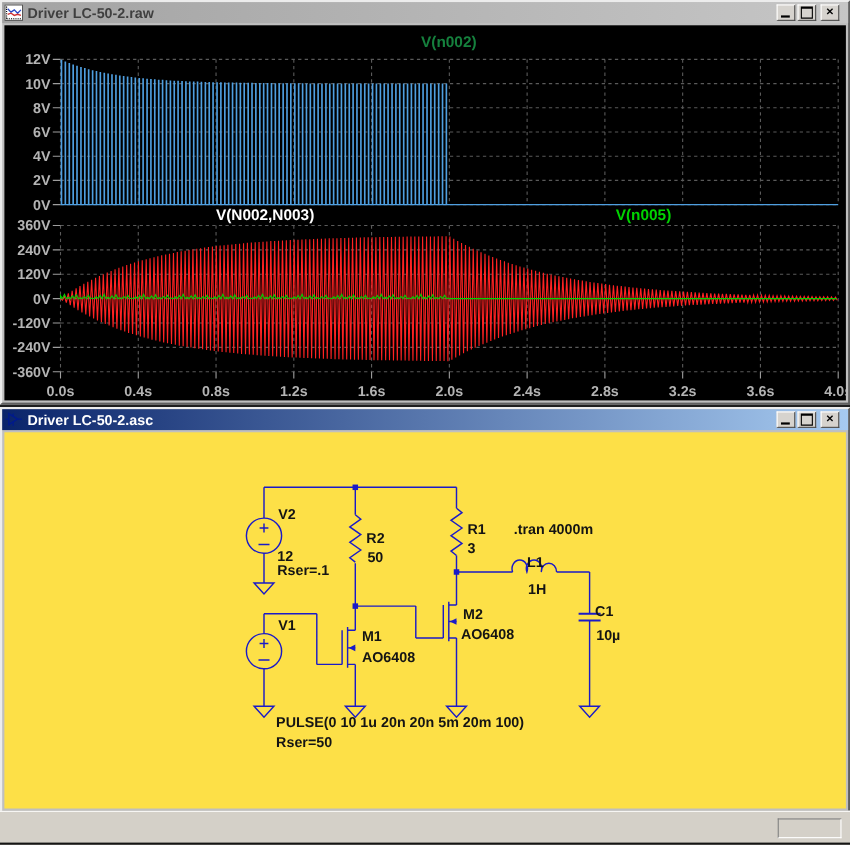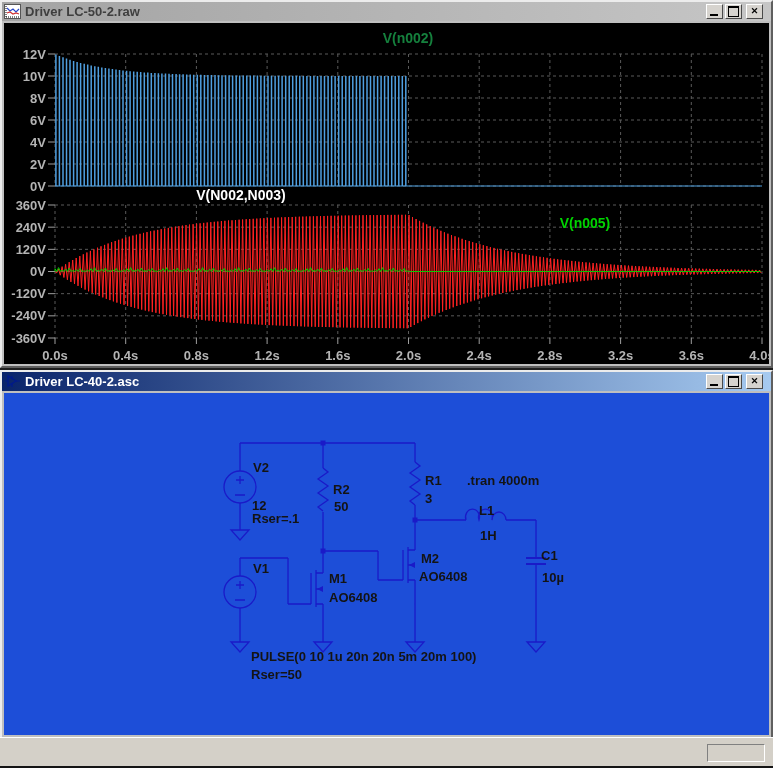--- a/index.html
+++ b/index.html
@@ -23,21 +23,21 @@
   .glyph-x{font-size:9px;font-weight:bold;color:#000;line-height:1;}
   
   .win-raw{top:0;height:364px;}
   .plot-client{position:absolute;left:2px;top:21px;right:2px;bottom:2px;background:#000;overflow:hidden;}
   .ptitle{position:absolute;font-size:14px;font-weight:bold;transform:translateX(-50%);white-space:nowrap;}
   .grid{stroke:#5a5a5a;stroke-width:1;stroke-dasharray:3,3;}
   .tick{stroke:#9e9e9e;stroke-width:1;}
   .ylab,.xlab{fill:#b4b4b4;font:bold 13px "Liberation Sans",sans-serif;}
   
   .win-asc{top:370px;height:365px;}
-  .schem-client{position:absolute;left:2px;top:21px;right:2px;bottom:2px;background:#1d4ed8;overflow:hidden;}
+  .schem-client{position:absolute;left:2px;top:21px;right:2px;bottom:2px;background:#fde047;overflow:hidden;}
   .swire{stroke:#1a1ac8;stroke-width:1.3;fill:none;}
   .splate{stroke:#1a1ac8;stroke-width:1.8;fill:none;}
   .sjunc{fill:#1a1ac8;}
   .slabel{fill:#141414;font:bold 13px "Liberation Sans",sans-serif;}
   
   .statusbar{position:absolute;left:0;right:0;top:737px;height:28px;background:#d4d0c8;
              border-top:1px solid #ffffff;border-bottom:3px solid #141414;}
   .grip-box{position:absolute;right:8px;top:6px;width:56px;height:16px;
             border:1px solid;border-color:#808080 #ffffff #ffffff #808080;}
 </style>
@@ -157,33 +157,33 @@
           <text x="616.6" y="337" class="xlab" text-anchor="middle">3.2s</text>
           <text x="687.3" y="337" class="xlab" text-anchor="middle">3.6s</text>
           <text x="758" y="337" class="xlab" text-anchor="middle">4.0s</text>
           <line x1="51" y1="163" x2="758" y2="163" stroke="#4f9fe0" stroke-width="1.2"></line>
           <path d="M51.9,163.0L51.9,31.4M55.4,163.0L55.4,32.9M59.0,163.0L59.0,34.3M62.5,163.0L62.5,35.6M66.0,163.0L66.0,36.8M69.6,163.0L69.6,37.9M73.1,163.0L73.1,38.9M76.6,163.0L76.6,39.9M80.2,163.0L80.2,40.8M83.7,163.0L83.7,41.6M87.2,163.0L87.2,42.4M90.8,163.0L90.8,43.2M94.3,163.0L94.3,43.8M97.8,163.0L97.8,44.5M101.4,163.0L101.4,45.0M104.9,163.0L104.9,45.6M108.4,163.0L108.4,46.1M112.0,163.0L112.0,46.6M115.5,163.0L115.5,47.0M119.0,163.0L119.0,47.4M122.6,163.0L122.6,47.8M126.1,163.0L126.1,48.2M129.7,163.0L129.7,48.5M133.2,163.0L133.2,48.8M136.7,163.0L136.7,49.1M140.3,163.0L140.3,49.4M143.8,163.0L143.8,49.6M147.3,163.0L147.3,49.9M150.9,163.0L150.9,50.1M154.4,163.0L154.4,50.3M157.9,163.0L157.9,50.5M161.5,163.0L161.5,50.6M165.0,163.0L165.0,50.8M168.5,163.0L168.5,51.0M172.1,163.0L172.1,51.1M175.6,163.0L175.6,51.2M179.1,163.0L179.1,51.3M182.7,163.0L182.7,51.5M186.2,163.0L186.2,51.6M189.7,163.0L189.7,51.7M193.3,163.0L193.3,51.8M196.8,163.0L196.8,51.8M200.4,163.0L200.4,51.9M203.9,163.0L203.9,52.0M207.4,163.0L207.4,52.1M211.0,163.0L211.0,52.1M214.5,163.0L214.5,52.2M218.0,163.0L218.0,52.2M221.6,163.0L221.6,52.3M225.1,163.0L225.1,52.3M228.6,163.0L228.6,52.4M232.2,163.0L232.2,52.4M235.7,163.0L235.7,52.5M239.2,163.0L239.2,52.5M242.8,163.0L242.8,52.5M246.3,163.0L246.3,52.6M249.8,163.0L249.8,52.6M253.4,163.0L253.4,52.6M256.9,163.0L256.9,52.7M260.4,163.0L260.4,52.7M264.0,163.0L264.0,52.7M267.5,163.0L267.5,52.7M271.1,163.0L271.1,52.7M274.6,163.0L274.6,52.8M278.1,163.0L278.1,52.8M281.7,163.0L281.7,52.8M285.2,163.0L285.2,52.8M288.7,163.0L288.7,52.8M292.3,163.0L292.3,52.8M295.8,163.0L295.8,52.8M299.3,163.0L299.3,52.9M302.9,163.0L302.9,52.9M306.4,163.0L306.4,52.9M309.9,163.0L309.9,52.9M313.5,163.0L313.5,52.9M317.0,163.0L317.0,52.9M320.5,163.0L320.5,52.9M324.1,163.0L324.1,52.9M327.6,163.0L327.6,52.9M331.1,163.0L331.1,52.9M334.7,163.0L334.7,52.9M338.2,163.0L338.2,52.9M341.8,163.0L341.8,52.9M345.3,163.0L345.3,52.9M348.8,163.0L348.8,52.9M352.4,163.0L352.4,53.0M355.9,163.0L355.9,53.0M359.4,163.0L359.4,53.0M363.0,163.0L363.0,53.0M366.5,163.0L366.5,53.0M370.0,163.0L370.0,53.0M373.6,163.0L373.6,53.0M377.1,163.0L377.1,53.0M380.6,163.0L380.6,53.0M384.2,163.0L384.2,53.0M387.7,163.0L387.7,53.0M391.2,163.0L391.2,53.0M394.8,163.0L394.8,53.0M398.3,163.0L398.3,53.0M401.8,163.0L401.8,53.0" stroke="#4f9fe0" stroke-width="1.5" fill="none"></path>
           <path d="M51,248.5L51.0,248.5L52.8,249.8L54.5,246.0L56.3,252.2L58.1,243.6L59.9,254.5L61.6,241.3L63.4,256.8L65.2,239.1L66.9,258.9L68.7,237.0L70.5,261.0L72.2,235.0L74.0,262.9L75.8,233.1L77.5,264.8L79.3,231.3L81.1,266.6L82.9,229.5L84.6,268.3L86.4,227.9L88.2,269.9L89.9,226.3L91.7,271.5L93.5,224.7L95.2,273.0L97.0,223.3L98.8,274.4L100.6,221.9L102.3,275.8L104.1,220.5L105.9,277.1L107.6,219.2L109.4,278.4L111.2,218.0L112.9,279.6L114.7,216.8L116.5,280.7L118.3,215.7L120.0,281.8L121.8,214.6L123.6,282.9L125.3,213.6L127.1,283.9L128.9,212.6L130.6,284.8L132.4,211.7L134.2,285.8L136.0,210.8L137.7,286.6L139.5,209.9L141.3,287.5L143.0,209.1L144.8,288.3L146.6,208.3L148.3,289.1L150.1,207.6L151.9,289.8L153.7,206.9L155.4,290.5L157.2,206.2L159.0,291.2L160.7,205.5L162.5,291.8L164.3,204.9L166.1,292.4L167.8,204.3L169.6,293.0L171.4,203.7L173.1,293.6L174.9,203.2L176.7,294.1L178.4,202.6L180.2,294.6L182.0,202.1L183.8,295.1L185.5,201.6L187.3,295.6L189.1,201.2L190.8,296.0L192.6,200.7L194.4,296.5L196.1,200.3L197.9,296.9L199.7,199.9L201.5,297.3L203.2,199.5L205.0,297.7L206.8,199.2L208.5,298.0L210.3,198.8L212.1,298.4L213.8,198.5L215.6,298.7L217.4,198.1L219.2,299.0L220.9,197.8L222.7,299.3L224.5,197.5L226.2,299.6L228.0,197.3L229.8,299.9L231.5,197.0L233.3,300.1L235.1,196.7L236.9,300.4L238.6,196.5L240.4,300.6L242.2,196.2L243.9,300.9L245.7,196.0L247.5,301.1L249.2,195.8L251.0,301.3L252.8,195.6L254.6,301.5L256.3,195.4L258.1,301.7L259.9,195.2L261.6,301.9L263.4,195.0L265.2,302.1L266.9,194.9L268.7,302.2L270.5,194.7L272.3,302.4L274.0,194.5L275.8,302.5L277.6,194.4L279.3,302.7L281.1,194.2L282.9,302.8L284.6,194.1L286.4,303.0L288.2,194.0L290.0,303.1L291.7,193.8L293.5,303.2L295.3,193.7L297.0,303.3L298.8,193.6L300.6,303.5L302.3,193.5L304.1,303.6L305.9,193.4L307.7,303.7L309.4,193.3L311.2,303.8L313.0,193.2L314.7,303.9L316.5,193.1L318.3,304.0L320.0,193.0L321.8,304.0L323.6,192.9L325.3,304.1L327.1,192.8L328.9,304.2L330.7,192.8L332.4,304.3L334.2,192.7L336.0,304.4L337.7,192.6L339.5,304.4L341.3,192.5L343.0,304.5L344.8,192.5L346.6,304.6L348.4,192.4L350.1,304.6L351.9,192.4L353.7,304.7L355.4,192.3L357.2,304.7L359.0,192.2L360.7,304.8L362.5,192.2L364.3,304.8L366.1,192.1L367.8,304.9L369.6,192.1L371.4,304.9L373.1,192.1L374.9,305.0L376.7,192.0L378.4,305.0L380.2,192.0L382.0,305.1L383.8,191.9L385.5,305.1L387.3,191.9L389.1,305.1L390.8,191.9L392.6,305.2L394.4,191.8L396.1,305.2L397.9,191.8L399.7,305.2L401.5,191.8L403.2,305.3L405.0,192.0L406.8,304.0L408.5,194.0L410.3,302.0L412.1,196.0L413.8,300.1L415.6,197.9L417.4,298.2L419.2,199.7L420.9,296.4L422.7,201.4L424.5,294.7L426.2,203.1L428.0,293.1L429.8,204.7L431.5,291.5L433.3,206.3L435.1,289.9L436.9,207.8L438.6,288.5L440.4,209.3L442.2,287.0L443.9,210.7L445.7,285.7L447.5,212.0L449.2,284.3L451.0,213.3L452.8,283.0L454.6,214.6L456.3,281.8L458.1,215.8L459.9,280.6L461.6,217.0L463.4,279.5L465.2,218.1L466.9,278.4L468.7,219.2L470.5,277.3L472.3,220.2L474.0,276.3L475.8,221.2L477.6,275.3L479.3,222.2L481.1,274.3L482.9,223.1L484.6,273.4L486.4,224.1L488.2,272.5L490.0,224.9L491.7,271.6L493.5,225.8L495.3,270.8L497.0,226.6L498.8,270.0L500.6,227.4L502.3,269.2L504.1,228.1L505.9,268.5L507.7,228.9L509.4,267.8L511.2,229.6L513.0,267.1L514.7,230.2L516.5,266.4L518.3,230.9L520.0,265.8L521.8,231.5L523.6,265.2L525.4,232.1L527.1,264.6L528.9,232.7L530.7,264.0L532.4,233.3L534.2,263.5L536.0,233.8L537.7,262.9L539.5,234.3L541.3,262.4L543.1,234.8L544.8,261.9L546.6,235.3L548.4,261.4L550.1,235.8L551.9,261.0L553.7,236.3L555.4,260.5L557.2,236.7L559.0,260.1L560.8,237.1L562.5,259.7L564.3,237.5L566.1,259.3L567.8,237.9L569.6,258.9L571.4,238.3L573.1,258.5L574.9,238.7L576.7,258.2L578.5,239.0L580.2,257.8L582.0,239.4L583.8,257.5L585.5,239.7L587.3,257.2L589.1,240.0L590.8,256.8L592.6,240.3L594.4,256.6L596.2,240.6L597.9,256.3L599.7,240.9L601.5,256.0L603.2,241.2L605.0,255.7L606.8,241.4L608.5,255.5L610.3,241.7L612.1,255.2L613.9,241.9L615.6,255.0L617.4,242.1L619.2,254.7L620.9,242.4L622.7,254.5L624.5,242.6L626.2,254.3L628.0,242.8L629.8,254.1L631.6,243.0L633.3,253.9L635.1,243.2L636.9,253.7L638.6,243.4L640.4,253.5L642.2,243.6L643.9,253.3L645.7,243.8L647.5,253.2L649.3,243.9L651.0,253.0L652.8,244.1L654.6,252.8L656.3,244.2L658.1,252.7L659.9,244.4L661.6,252.5L663.4,244.5L665.2,252.4L667.0,244.7L668.7,252.2L670.5,244.8L672.3,252.1L674.0,245.0L675.8,252.0L677.6,245.1L679.3,251.9L681.1,245.2L682.9,251.7L684.7,245.3L686.4,251.6L688.2,245.4L690.0,251.5L691.7,245.5L693.5,251.4L695.3,245.6L697.0,251.3L698.8,245.8L700.6,251.2L702.4,245.8L704.1,251.1L705.9,245.9L707.7,251.0L709.4,246.0L711.2,250.9L713.0,246.1L714.7,250.8L716.5,246.2L718.3,250.8L720.1,246.3L721.8,250.7L723.6,246.4L725.4,250.6L727.1,246.4L728.9,250.5L730.7,246.5L732.4,250.4L734.2,246.6L736.0,250.4L737.8,246.7L739.5,250.3L741.3,246.7L743.1,250.2L744.8,246.8L746.6,250.2L748.4,246.8L750.1,250.1L751.9,246.9L753.7,250.1L755.5,247.0L757.2,250.0" stroke="#ff2222" stroke-width="1" fill="none"></path>
           <path d="M51,248.5L51.0,245.7L52.8,248.5L54.6,244.6L56.4,248.5L58.2,247.2L60.0,248.5L61.8,246.1L63.6,248.5L65.4,245.0L67.2,248.5L69.0,247.6L70.8,248.5L72.6,246.5L74.4,248.5L76.2,245.4L78.0,248.5L79.8,247.9L81.6,248.5L83.4,246.8L85.2,248.5L87.0,245.7L88.8,248.5L90.6,244.6L92.4,248.5L94.2,247.2L96.0,248.5L97.8,246.1L99.6,248.5L101.4,245.0L103.2,248.5L105.0,247.6L106.8,248.5L108.6,246.5L110.4,248.5L112.2,245.4L114.0,248.5L115.8,247.9L117.6,248.5L119.4,246.8L121.2,248.5L123.0,245.7L124.8,248.5L126.6,244.6L128.4,248.5L130.2,247.2L132.0,248.5L133.8,246.1L135.6,248.5L137.4,245.0L139.2,248.5L141.0,247.6L142.8,248.5L144.6,246.5L146.4,248.5L148.2,245.4L150.0,248.5L151.8,247.9L153.6,248.5L155.4,246.8L157.2,248.5L159.0,245.7L160.8,248.5L162.6,244.6L164.4,248.5L166.2,247.2L168.0,248.5L169.8,246.1L171.6,248.5L173.4,245.0L175.2,248.5L177.0,247.6L178.8,248.5L180.6,246.5L182.4,248.5L184.2,245.4L186.0,248.5L187.8,247.9L189.6,248.5L191.4,246.8L193.2,248.5L195.0,245.7L196.8,248.5L198.6,244.6L200.4,248.5L202.2,247.2L204.0,248.5L205.8,246.1L207.6,248.5L209.4,245.0L211.2,248.5L213.0,247.6L214.8,248.5L216.6,246.5L218.4,248.5L220.2,245.4L222.0,248.5L223.8,247.9L225.6,248.5L227.4,246.8L229.2,248.5L231.0,245.7L232.8,248.5L234.6,244.6L236.4,248.5L238.2,247.2L240.0,248.5L241.8,246.1L243.6,248.5L245.4,245.0L247.2,248.5L249.0,247.6L250.8,248.5L252.6,246.5L254.4,248.5L256.2,245.4L258.0,248.5L259.8,247.9L261.6,248.5L263.4,246.8L265.2,248.5L267.0,245.7L268.8,248.5L270.6,244.6L272.4,248.5L274.2,247.2L276.0,248.5L277.8,246.1L279.6,248.5L281.4,245.0L283.2,248.5L285.0,247.6L286.8,248.5L288.6,246.5L290.4,248.5L292.2,245.4L294.0,248.5L295.8,247.9L297.6,248.5L299.4,246.8L301.2,248.5L303.0,245.7L304.8,248.5L306.6,244.6L308.4,248.5L310.2,247.2L312.0,248.5L313.8,246.1L315.6,248.5L317.4,245.0L319.2,248.5L321.0,247.6L322.8,248.5L324.6,246.5L326.4,248.5L328.2,245.4L330.0,248.5L331.8,247.9L333.6,248.5L335.4,246.8L337.2,248.5L339.0,245.7L340.8,248.5L342.6,244.6L344.4,248.5L346.2,247.2L348.0,248.5L349.8,246.1L351.6,248.5L353.4,245.0L355.2,248.5L357.0,247.6L358.8,248.5L360.6,246.5L362.4,248.5L364.2,245.4L366.0,248.5L367.8,247.9L369.6,248.5L371.4,246.8L373.2,248.5L375.0,245.7L376.8,248.5L378.6,244.6L380.4,248.5L382.2,247.2L384.0,248.5L385.8,246.1L387.6,248.5L389.4,245.0L391.2,248.5L393.0,247.6L394.8,248.5L396.6,246.5L398.4,248.5L400.2,245.4L402.0,248.5L403.8,247.9L405.6,248.5L407.4,248.5L409.2,248.5L411.0,248.5L412.8,248.5L414.6,248.5L416.4,248.5L418.2,248.5L420.0,248.5L421.8,248.5L423.6,248.5L425.4,248.5L427.2,248.5L429.0,248.5L430.8,248.5L432.6,248.5L434.4,248.5L436.2,248.5L438.0,248.5L439.8,248.5L441.6,248.5L443.4,248.5L445.2,248.5L447.0,248.5L448.8,248.5L450.6,248.5L452.4,248.5L454.2,248.5L456.0,248.5L457.8,248.5L459.6,248.5L461.4,248.5L463.2,248.5L465.0,248.5L466.8,248.5L468.6,248.5L470.4,248.5L472.2,248.5L474.0,248.5L475.8,248.5L477.6,248.5L479.4,248.5L481.2,248.5L483.0,248.5L484.8,248.5L486.6,248.5L488.4,248.5L490.2,248.5L492.0,248.5L493.8,248.5L495.6,248.5L497.4,248.5L499.2,248.5L501.0,248.5L502.8,248.5L504.6,248.5L506.4,248.5L508.2,248.5L510.0,248.5L511.8,248.5L513.6,248.5L515.4,248.5L517.2,248.5L519.0,248.5L520.8,248.5L522.6,248.5L524.4,248.5L526.2,248.5L528.0,248.5L529.8,248.5L531.6,248.5L533.4,248.5L535.2,248.5L537.0,248.5L538.8,248.5L540.6,248.5L542.4,248.5L544.2,248.5L546.0,248.5L547.8,248.5L549.6,248.5L551.4,248.5L553.2,248.5L555.0,248.5L556.8,248.5L558.6,248.5L560.4,248.5L562.2,248.5L564.0,248.5L565.8,248.5L567.6,248.5L569.4,248.5L571.2,248.5L573.0,248.5L574.8,248.5L576.6,248.5L578.4,248.5L580.2,248.5L582.0,248.5L583.8,248.5L585.6,248.5L587.4,248.5L589.2,248.5L591.0,248.5L592.8,248.5L594.6,248.5L596.4,248.5L598.2,248.5L600.0,248.5L601.8,248.5L603.6,248.5L605.4,248.5L607.2,248.5L609.0,248.5L610.8,248.5L612.6,248.5L614.4,248.5L616.2,248.5L618.0,248.5L619.8,248.5L621.6,248.5L623.4,248.5L625.2,248.5L627.0,248.5L628.8,248.5L630.6,248.5L632.4,248.5L634.2,248.5L636.0,248.5L637.8,248.5L639.6,248.5L641.4,248.5L643.2,248.5L645.0,248.5L646.8,248.5L648.6,248.5L650.4,248.5L652.2,248.5L654.0,248.5L655.8,248.5L657.6,248.5L659.4,248.5L661.2,248.5L663.0,248.5L664.8,248.5L666.6,248.5L668.4,248.5L670.2,248.5L672.0,248.5L673.8,248.5L675.6,248.5L677.4,248.5L679.2,248.5L681.0,248.5L682.8,248.5L684.6,248.5L686.4,248.5L688.2,248.5L690.0,248.5L691.8,248.5L693.6,248.5L695.4,248.5L697.2,248.5L699.0,248.5L700.8,248.5L702.6,248.5L704.4,248.5L706.2,248.5L708.0,248.5L709.8,248.5L711.6,248.5L713.4,248.5L715.2,248.5L717.0,248.5L718.8,248.5L720.6,248.5L722.4,248.5L724.2,248.5L726.0,248.5L727.8,248.5L729.6,248.5L731.4,248.5L733.2,248.5L735.0,248.5L736.8,248.5L738.6,248.5L740.4,248.5L742.2,248.5L744.0,248.5L745.8,248.5L747.6,248.5L749.4,248.5L751.2,248.5L753.0,248.5L754.8,248.5L756.6,248.5" stroke="#00d400" stroke-width="1" fill="none"></path>
         </svg>
       <div class="ptitle" id="p1-title" style="left: 404px; top: 7px; color: #15803d;">V(n002)</div>
       <div class="ptitle" id="p2t-left" style="left: 237px; top: 164px; color: #ffffff;">V(N002,N003)</div>
-      <div class="ptitle" id="p2t-right" style="left: 581px; top: 164px; color: rgb(0, 212, 0); margin-top: 28px;">V(n005)</div>
+      <div class="ptitle" id="p2t-right" style="left: 581px; top: 164px; color: rgb(0, 212, 0);">V(n005)</div>
     </div>
   </div>
 
   <div class="win win-asc">
     <div class="titlebar active">
       <span class="ticon">
         <svg width="17" height="15" viewBox="0 0 17 15">
           <path d="M1,7 H4 M12,7 H16 M8,2 V5 M8,9 V13" stroke="#001a8c" stroke-width="1.2" fill="none"></path>
           <polygon points="4,2 4,12 12,7" fill="none" stroke="#001a8c" stroke-width="1.3"></polygon>
         </svg>
       </span>
-      <span class="ttext">Driver LC-40-2.asc</span>
+      <span class="ttext">Driver LC-50-2.asc</span>
       <span class="btns">
         <button class="wbtn">
             <span class="glyph-min"></span>
           </button>
         <button class="wbtn">
             <span class="glyph-max"></span>
           </button>
         <button class="wbtn closeb">
             <span class="glyph-x">✕</span>
           </button>

